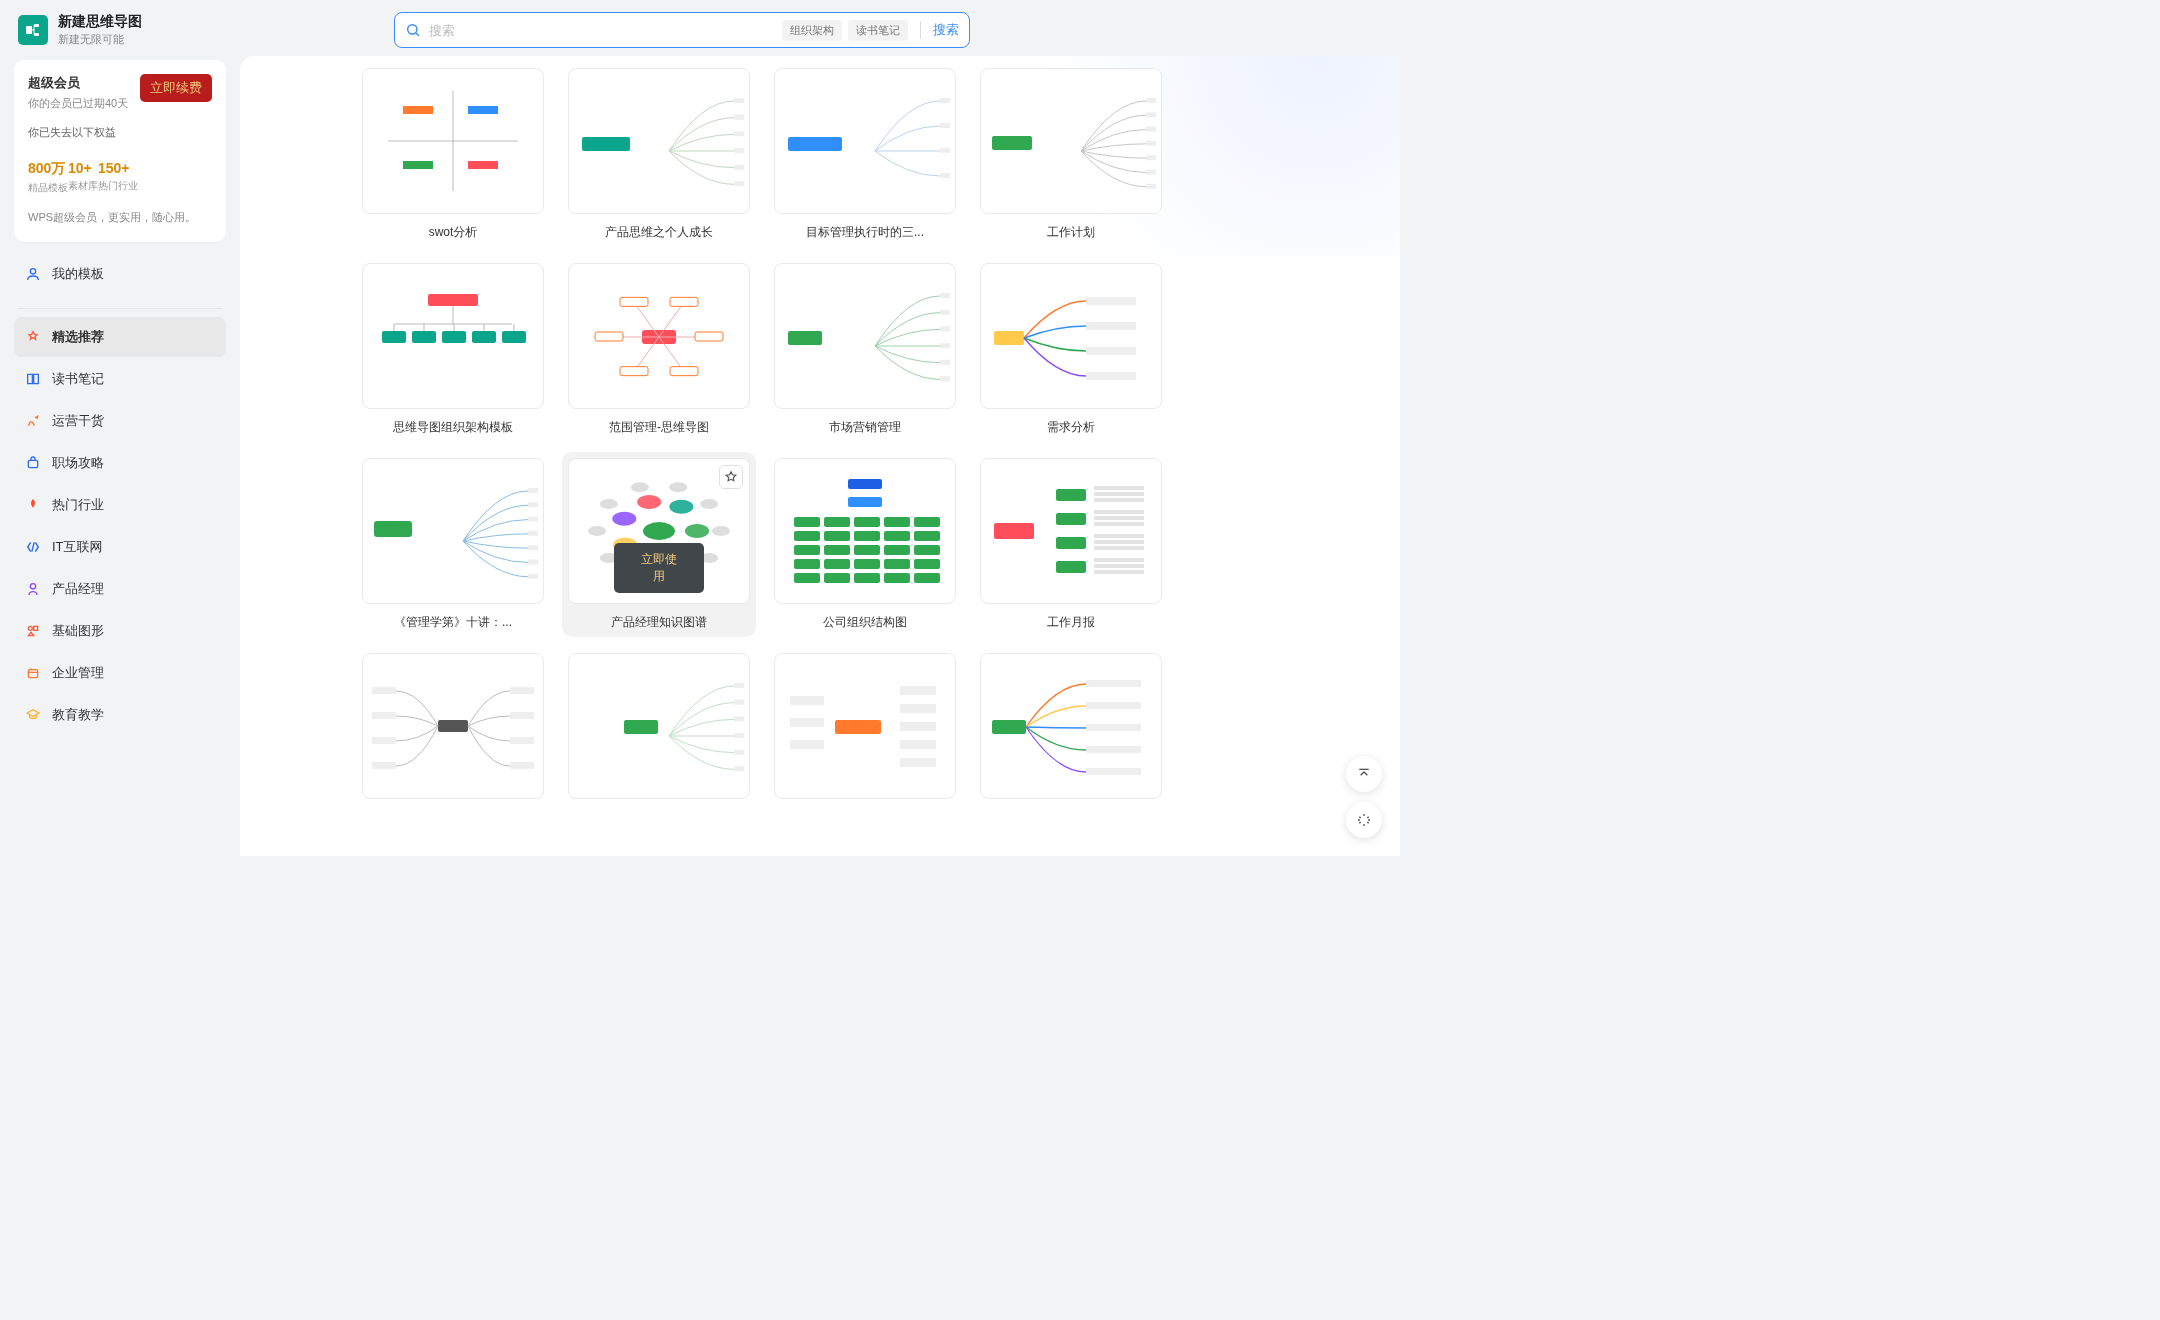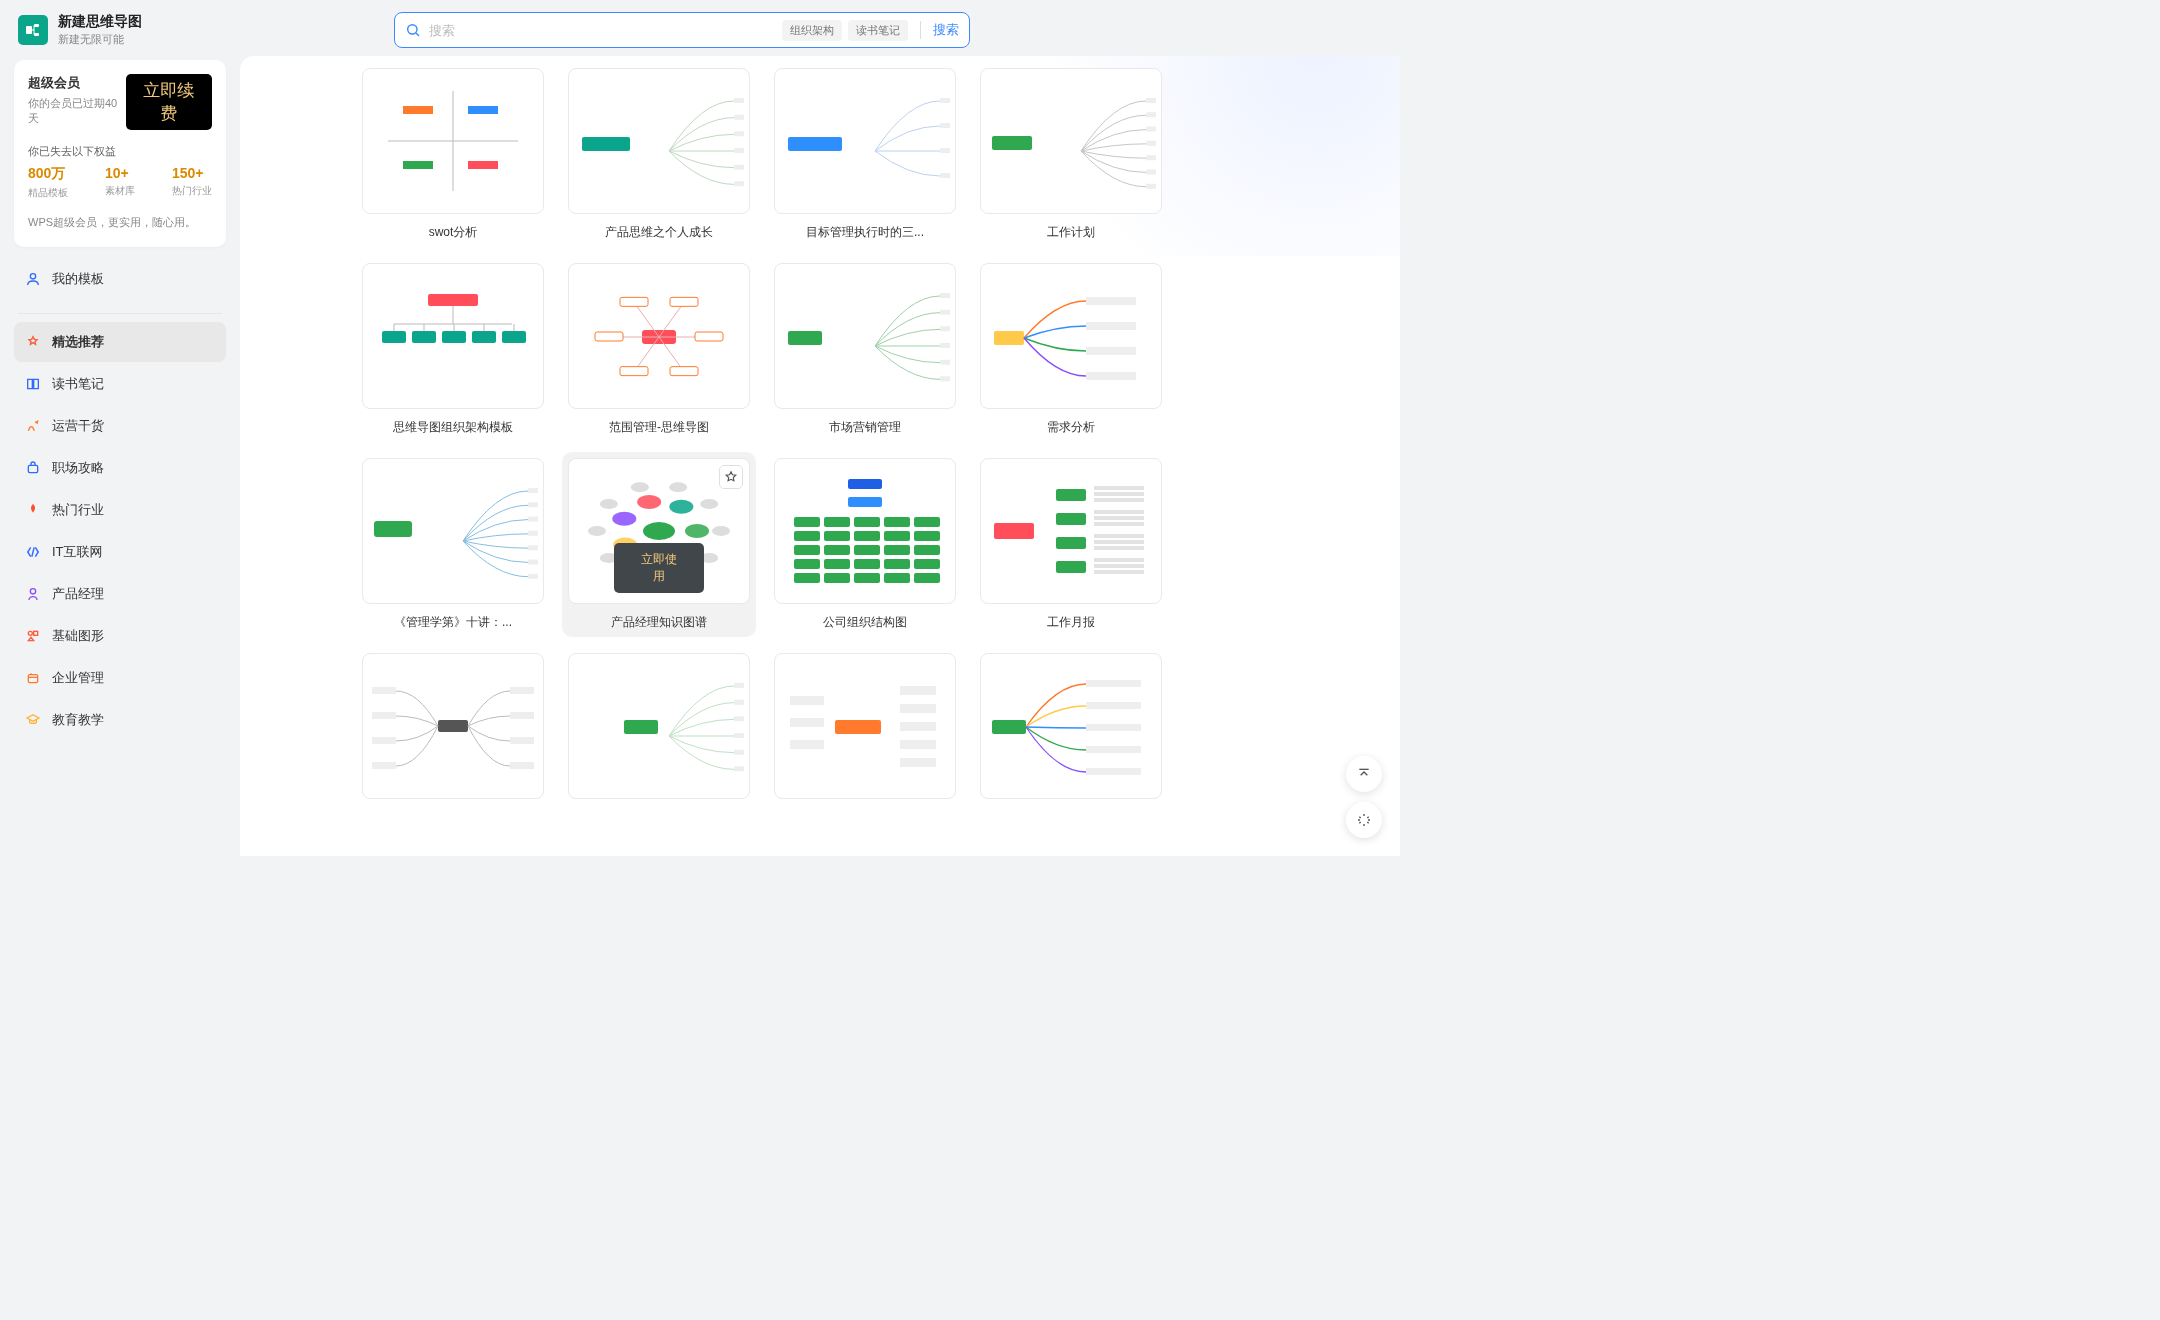--- a/index.html
+++ b/index.html
@@ -16,23 +16,23 @@
 .search-input::placeholder { color: #bbb; }
 .hot-chip { font-size: 11px; color: #777; background: #f3f3f3; padding: 3px 8px; border-radius: 4px; margin-left: 6px; }
 .search-divider { width: 1px; height: 18px; background: #ddd; margin: 0 12px; }
 .search-btn { color: #3a8bff; font-size: 13px; font-weight: 500; cursor: pointer; }
 .layout { display: flex; height: calc(100% - 52px); }
 .sidebar { width: 240px; padding: 8px 14px 0 14px; overflow-y: auto; }
 .membership-card { background: #fff; border-radius: 10px; padding: 14px 14px 16px 14px; box-shadow: 0 1px 3px rgba(0,0,0,0.03); }
 .mc-head { display: flex; justify-content: space-between; align-items: flex-start; }
 .mc-title { font-size: 13px; font-weight: 700; color: #333; }
 .mc-exp { font-size: 11px; color: #888; margin-top: 4px; }
-.mc-renew { background: #000000; color: #f0c97a; border: none; font-size: 17px; padding: 5px 10px; border-radius: 5px; cursor: pointer; }
+.mc-renew { background: #b91c1c; color: #f0c97a; border: none; font-size: 13px; padding: 5px 10px; border-radius: 5px; cursor: pointer; }
 .mc-lost { font-size: 11px; color: #666; margin-top: 14px; }
-.mc-stats { display: flex; justify-content: space-between; margin-top: 6px; }
+.mc-stats { display: flex; margin-top: 20px; }
 .mc-stat { text-align: left; }
 .mc-stat-num { font-size: 14px; font-weight: 700; color: #d98a00; }
 .mc-stat-lbl { font-size: 10px; color: #999; margin-top: 3px; }
 .mc-footer { font-size: 11px; color: #888; margin-top: 14px; line-height: 1.5; }
 .side-item { display: flex; align-items: center; height: 40px; padding: 0 10px; border-radius: 8px; font-size: 13px; color: #333; cursor: pointer; margin-top: 2px; }
 .side-item.active { background: #e8e8e8; font-weight: 600; }
 .side-item .icon { width: 18px; height: 18px; margin-right: 10px; display: flex; align-items: center; justify-content: center; }
 .side-sep { height: 1px; background: #e6e6e6; margin: 14px 4px 8px 4px; }
 .main { flex: 1; background: #fff; border-top-left-radius: 14px; margin-top: 4px; overflow-y: auto; padding: 10px 40px 40px 120px; position: relative; }
 .bg-wash { position: absolute; top: 0; right: 0; width: 420px; height: 200px; background: radial-gradient(circle at 80% 0%, rgba(80,130,255,0.10), transparent 70%); pointer-events:none; }

